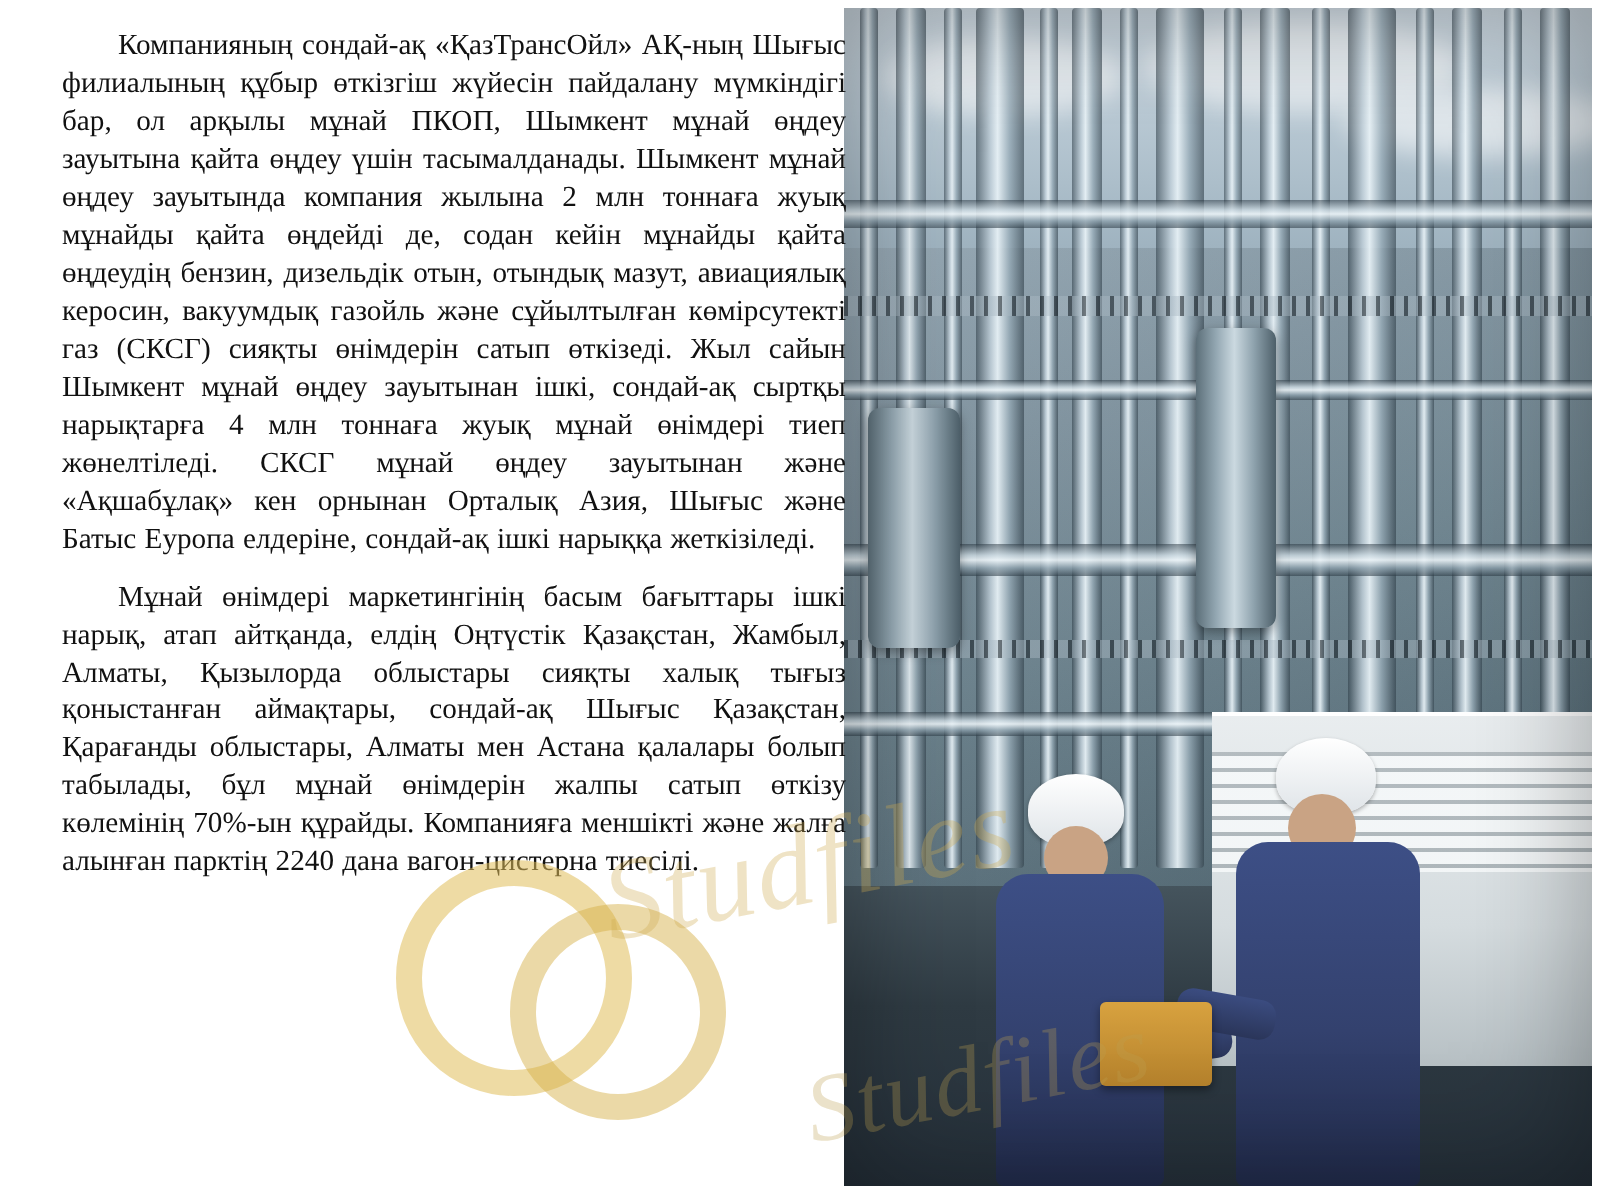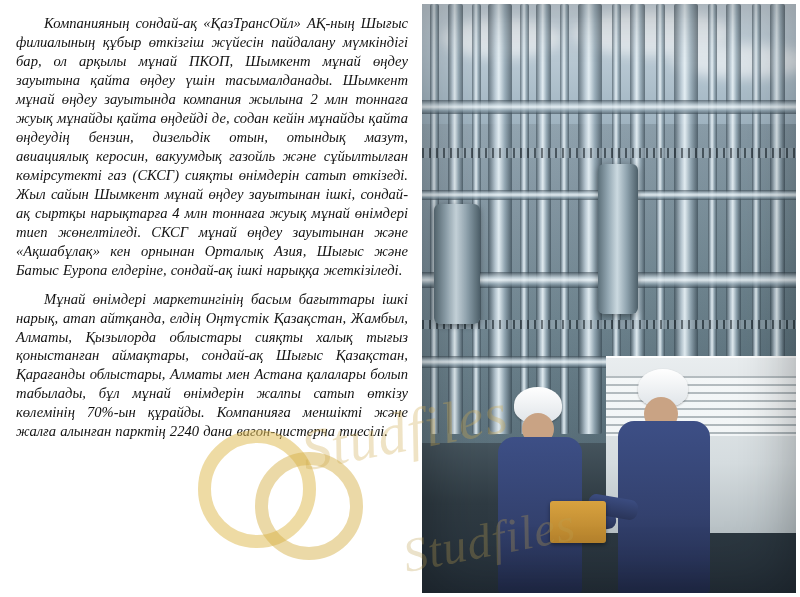--- a/index.html
+++ b/index.html
@@ -14,28 +14,27 @@
     position: relative;
     width: 800px;
     height: 597px;
     background: #ffffff;
     overflow: hidden;
     box-sizing: border-box;
   }
   
   .text-col {
     position: absolute;
-    left: 0px;
+    left: 15px;
     top: 0px;
     width: 420px;
     height: 597px;
     padding: 14px 12px 10px 16px;
     box-sizing: border-box;
     z-index: 3;
-    font-style: italic;
   }
   .para {
     margin: 0 0 10px 0;
     text-align: justify;
     text-justify: inter-word;
     text-indent: 28px;
     font-size: 14.6px;
     line-height: 1.30;
     color: #111111;
     font-family: "Liberation Serif", serif;

